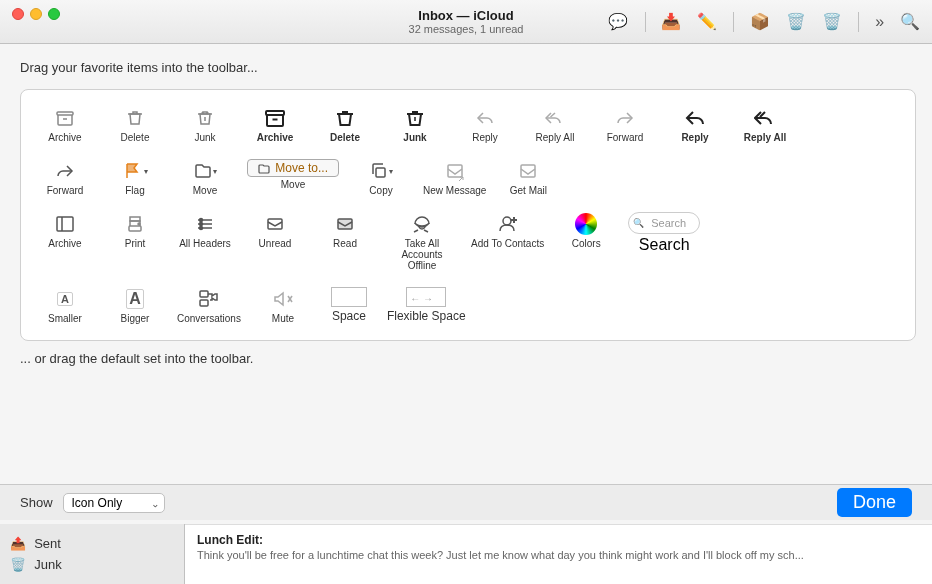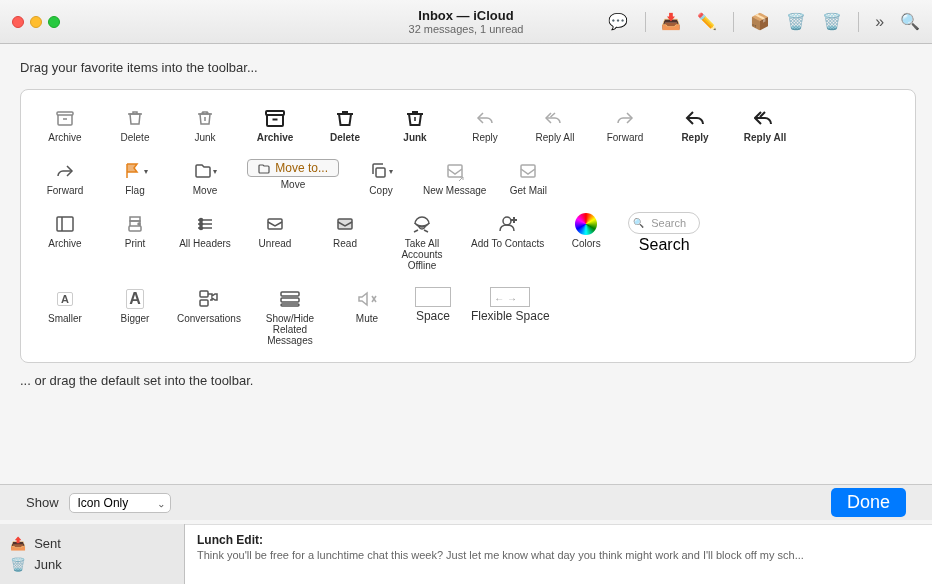--- a/index.html
+++ b/index.html
@@ -11,21 +11,20 @@
       overflow: hidden;
       position: relative;
     }
 
     
     .titlebar {
       background: linear-gradient(to bottom, #f6f6f6, #e8e8e8);
       border-bottom: 1px solid #c0c0c0;
       height: 44px;
       display: flex;
-      align-items: center;
       padding: 8px 12px;
       position: relative;
     }
     .traffic-lights {
       display: flex;
       gap: 6px;
       margin-right: 12px;
     }
     .traffic-light {
       width: 12px;
@@ -267,21 +266,21 @@
     .show-row {
       position: absolute;
       bottom: 64px;
       left: 0;
       right: 0;
       height: 36px;
       background: #ececec;
       border-top: 1px solid #c8c8c8;
       display: flex;
       align-items: center;
-      padding: 0 26px;
+      padding: 0 20px;
       gap: 10px;
     }
     .show-label {
       font-size: 13px;
       color: #333;
     }
     .show-select {
       border: 1px solid #c0c0c0;
       border-radius: 5px;
       background: white;
@@ -722,30 +721,20 @@
         <div class="ti-icon">
           <svg width="22" height="22" viewBox="0 0 22 22" fill="none" stroke="#555" stroke-width="1.5">
               <rect x="2" y="3" width="8" height="6" rx="1"></rect>
               <rect x="2" y="12" width="8" height="6" rx="1"></rect>
               <path d="M10 6h4v2l3-2h2v6h-2l-3-2v2H12"></path>
             </svg>
         </div>
         <div class="ti-label">Conversations</div>
       </div>
 
-      <div class="toolbar-item" style="min-width:80px;">
-        <div class="ti-icon">
-          <svg width="22" height="22" viewBox="0 0 22 22" fill="none" stroke="#555" stroke-width="1.5">
-              <rect x="2" y="4" width="18" height="4" rx="1"></rect>
-              <rect x="2" y="10" width="18" height="4" rx="1"></rect>
-              <rect x="2" y="16" width="18" height="2" rx="1"></rect>
-            </svg>
-        </div>
-        <div class="ti-label" style="white-space:normal;max-width:70px;text-align:center;">Show/Hide Related Messages</div>
-      </div>
 
       <div class="toolbar-item">
         <div class="ti-icon">
           <svg width="20" height="20" viewBox="0 0 20 20" fill="none" stroke="#aaa" stroke-width="1.5">
               <path d="M10 4l-5 4H2v4h3l5 4V4z"></path>
               <line x1="15" y1="7" x2="19" y2="13" stroke="#aaa"></line>
               <line x1="19" y1="7" x2="15" y2="13" stroke="#aaa"></line>
             </svg>
         </div>
         <div class="ti-label">Mute</div>

